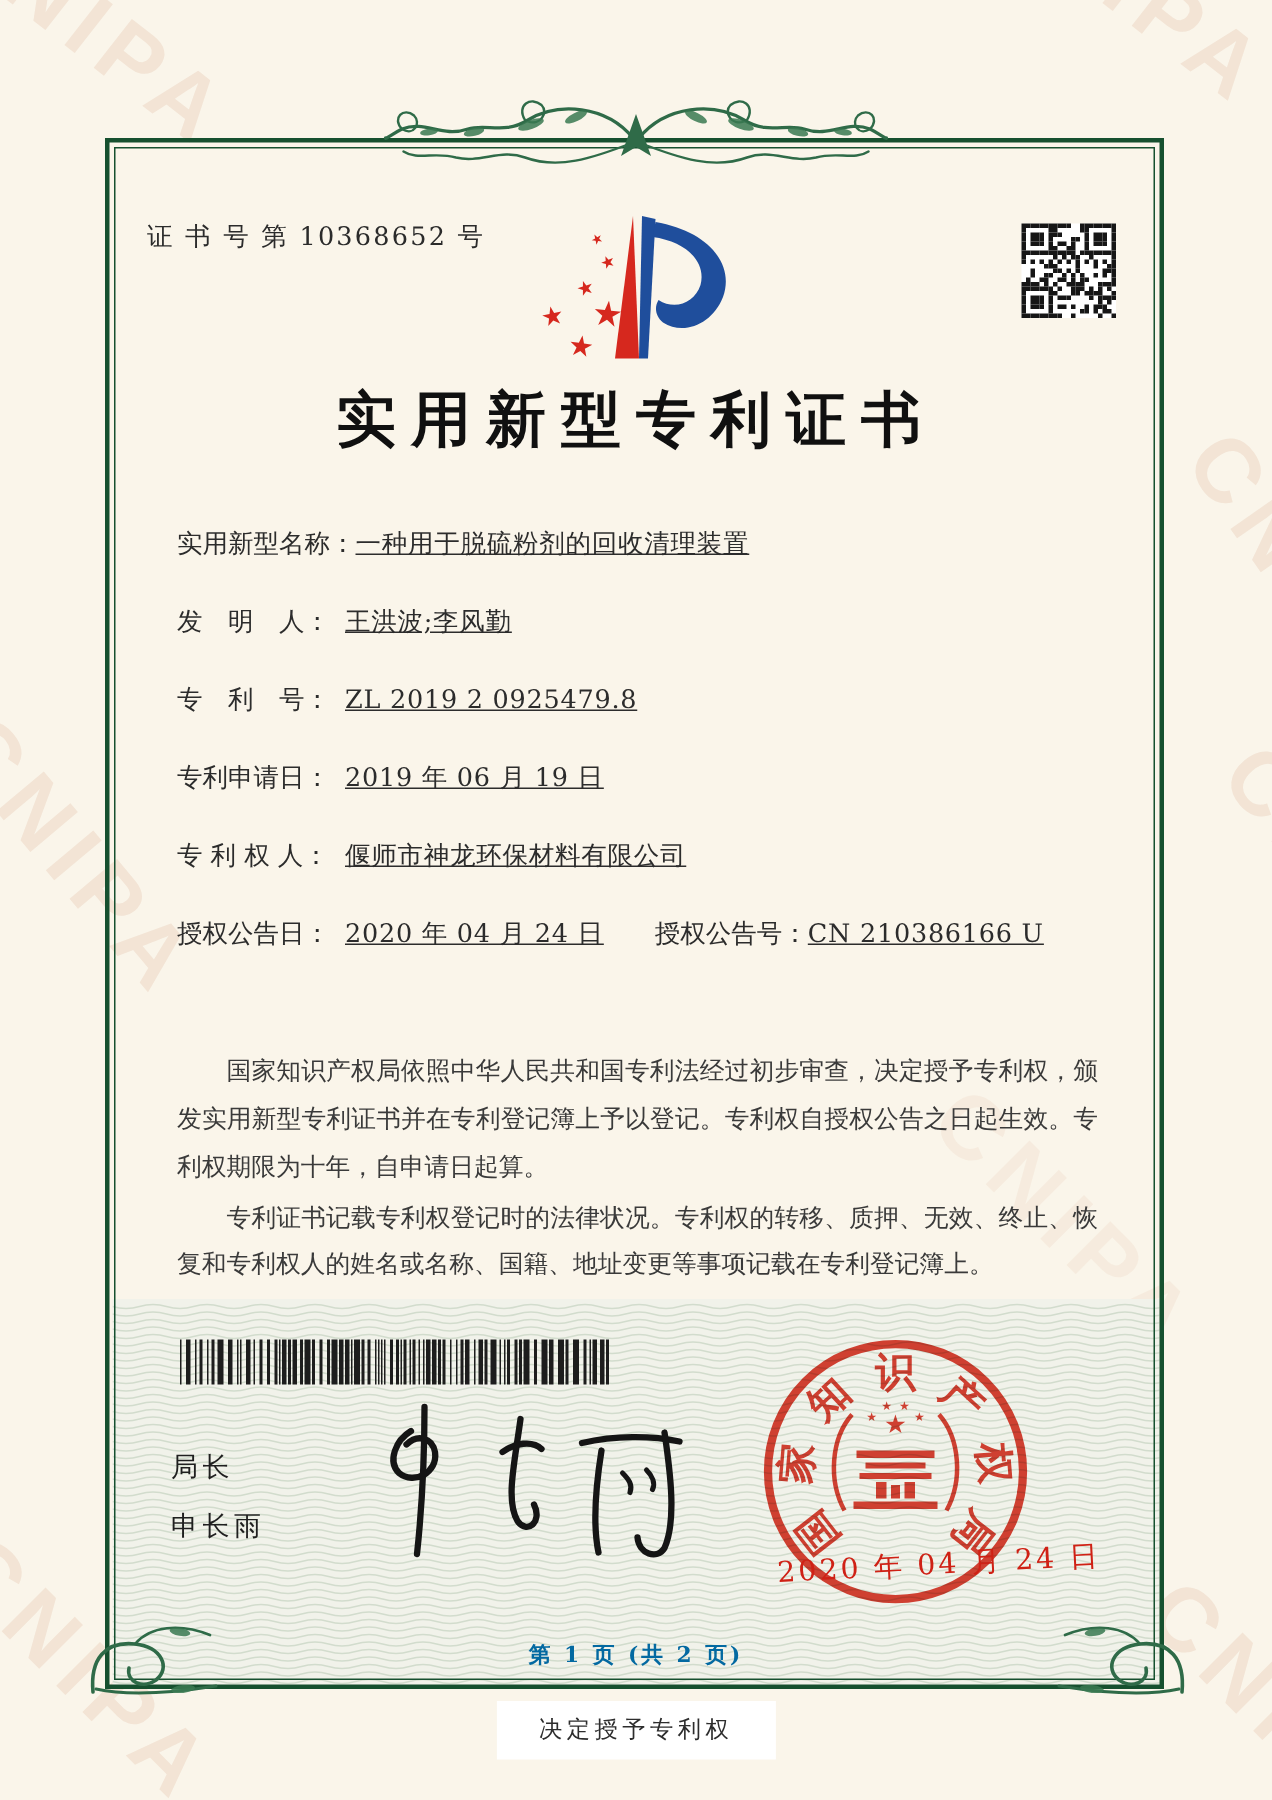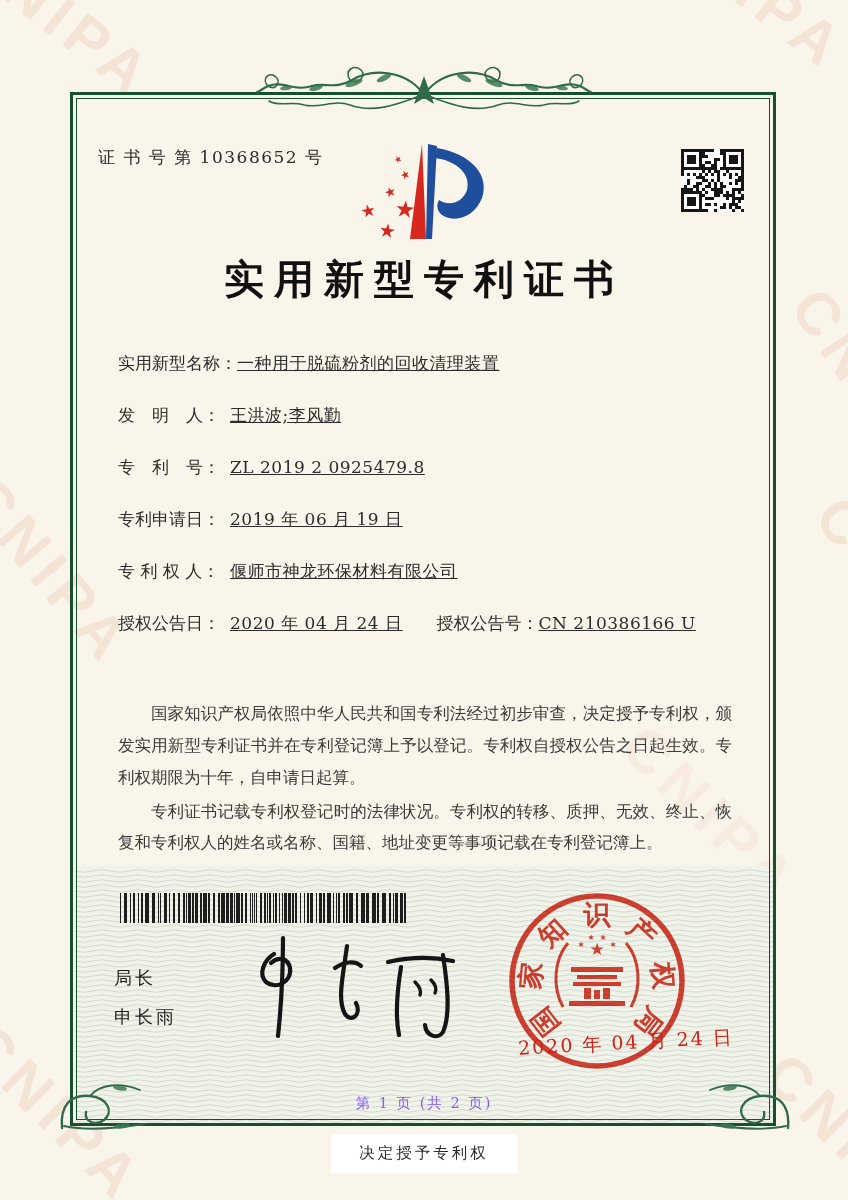--- a/index.html
+++ b/index.html
@@ -76,21 +76,21 @@
   .officer{position:absolute;left:114px;top:966px;z-index:4;font-size:18px;letter-spacing:3px;color:#1f1f1f;}
   .officer .name{margin-top:15px;}
   .signature{position:absolute;left:238px;top:932px;z-index:5;}
   
   .seal{position:absolute;left:504px;top:888px;z-index:5;mix-blend-mode:multiply;opacity:.93;}
   .seal-date{
     position:absolute;left:518px;top:1030px;z-index:6;
     color:#cf2115;font-size:19px;letter-spacing:2px;transform:rotate(-3deg);white-space:nowrap;
   }
   
-  .page-no{position:absolute;left:0;right:0;top:1094px;z-index:4;text-align:center;font-size:14.5px;letter-spacing:2px;color:#8b5cf6;}
+  .page-no{position:absolute;left:0;right:0;top:1094px;z-index:4;text-align:center;font-size:14.5px;letter-spacing:2px;color:#0369a1;font-weight:bold;}
   .note-box{
     position:absolute;left:50%;top:1134px;transform:translateX(-50%);z-index:4;
     background:#ffffff;padding:9px 28px;font-size:15.5px;letter-spacing:3px;color:#2d2d2d;white-space:nowrap;
   }
 </style>
 </head>
 <body>
 
 <div class="wm wm1">CNIPA</div>
 <div class="wm wm2">CNIPA</div>

